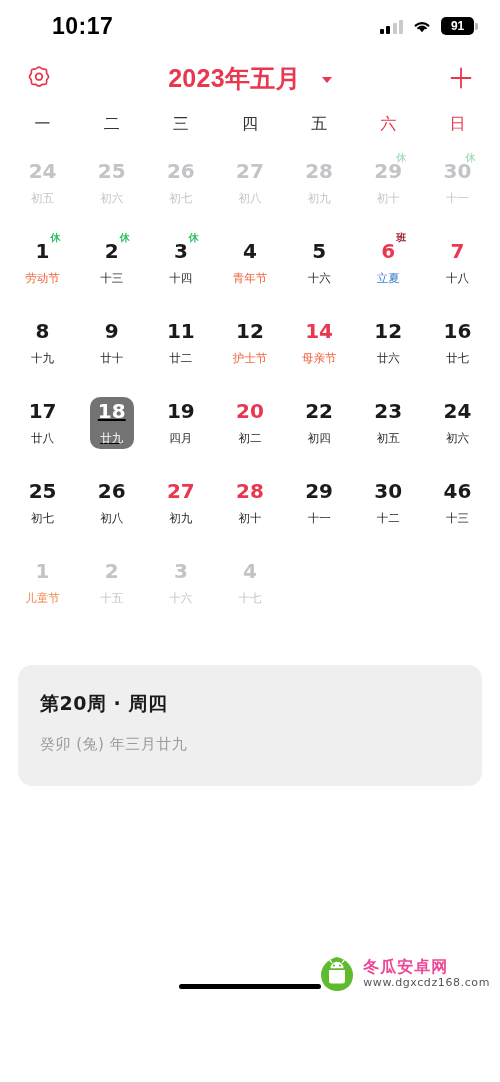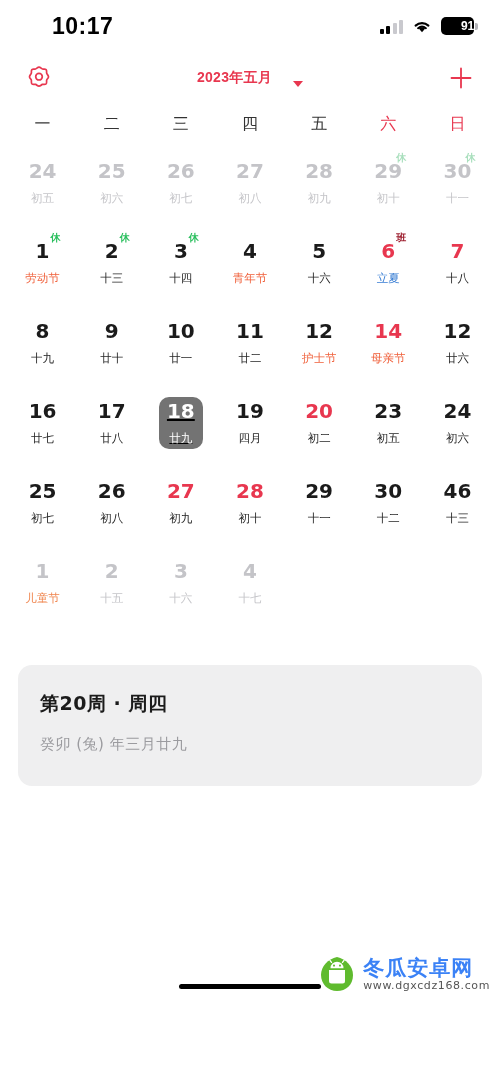--- a/index.html
+++ b/index.html
@@ -20,37 +20,37 @@
   .status-right { display: flex; align-items: center; gap: 9px; }
   .signal { display: flex; align-items: flex-end; gap: 2.5px; height: 15px; }
   .signal i { width: 4px; background: #000; border-radius: 1px; display: block; }
   .signal i:nth-child(1) { height: 5px; }
   .signal i:nth-child(2) { height: 8px; }
   .signal i:nth-child(3) { height: 11px; background: #c9c9ce; }
   .signal i:nth-child(4) { height: 14px; background: #c9c9ce; }
   .wifi { width: 20px; height: 15px; }
   .battery {
     position: relative; width: 33px; height: 18px; background: #000;
-    border-radius: 5px; display: flex; align-items: center; justify-content: flex-end;
+    border-radius: 5px; display: flex; align-items: center; justify-content: center;
   }
   .battery span { font-size: 12px; font-weight: bold; color: #fff; letter-spacing: -.2px; }
   .battery::after {
     content: ''; position: absolute; right: -4px; top: 5.5px;
     width: 3px; height: 7px; background: #b5b5ba; border-radius: 0 2px 2px 0;
   }
 
   
   .navbar {
     height: 52px; display: flex; align-items: center;
     justify-content: space-between; padding: 0 22px;
   }
   .gear-btn, .plus-btn { width: 34px; height: 34px; display: flex; align-items: center; justify-content: center; }
   .nav-title {
-    display: flex; align-items: flex-end; gap: 21px;
-    font-size: 14px; font-weight: bold; color: #E8374F; letter-spacing: .3px;
+    display: flex; align-items: center; gap: 21px;
+    font-size: 25px; font-weight: bold; color: #E8374F; letter-spacing: .3px;
   }
   .caret {
     width: 0; height: 0; border-left: 5px solid transparent;
     border-right: 5px solid transparent; border-top: 6px solid #E8374F;
     margin-top: 4px;
   }
 
   
   .weekdays {
     display: grid; grid-template-columns: repeat(7, 1fr);
@@ -113,21 +113,21 @@
     font-family: "DejaVu Sans", "Liberation Sans", sans-serif;
   }
 
   
   .watermark {
     position: absolute; right: 10px; bottom: 8px;
     display: flex; align-items: center; gap: 6px;
   }
   .wm-text { display: flex; flex-direction: column; line-height: 1.15; }
   .wm-name {
-    font-size: 21px; font-weight: bold; color: #3b82f6; letter-spacing: 1px;
+    font-size: 16px; font-weight: bold; color: #ec4899; letter-spacing: 1px;
     font-family: "DejaVu Sans", "Liberation Sans", sans-serif;
   }
   .wm-url { font-size: 11px; color: #555; letter-spacing: .6px;
     font-family: "DejaVu Sans", "Liberation Sans", sans-serif; }
 
   .home-indicator {
     position: absolute; bottom: 13px; left: 50%; transform: translateX(-50%);
     width: 142px; height: 5px; background: #000; border-radius: 3px;
   }
 </style>
@@ -282,26 +282,20 @@
         </div>
       </div>
       <div class="cell">
         <div class="inner">
           <div class="num">9</div>
           <div class="lunar">廿十</div>
         </div>
       </div>
       <div class="cell">
         <div class="inner">
-          <div class="num">10</div>
-          <div class="lunar">廿一</div>
-        </div>
-      </div>
-      <div class="cell">
-        <div class="inner">
           <div class="num">11</div>
           <div class="lunar">廿二</div>
         </div>
       </div>
       <div class="cell">
         <div class="inner">
           <div class="num">12</div>
           <div class="lunar fest">护士节</div>
         </div>
       </div>
@@ -338,20 +332,26 @@
       <div class="cell">
         <div class="inner">
           <div class="num">19</div>
           <div class="lunar">四月</div>
         </div>
       </div>
       <div class="cell">
         <div class="inner">
           <div class="num red">20</div>
           <div class="lunar">初二</div>
+        </div>
+      </div>
+      <div class="cell">
+        <div class="inner">
+          <div class="num">22</div>
+          <div class="lunar">初四</div>
         </div>
       </div>
       <div class="cell">
         <div class="inner">
           <div class="num">23</div>
           <div class="lunar">初五</div>
         </div>
       </div>
       <div class="cell">
         <div class="inner">

